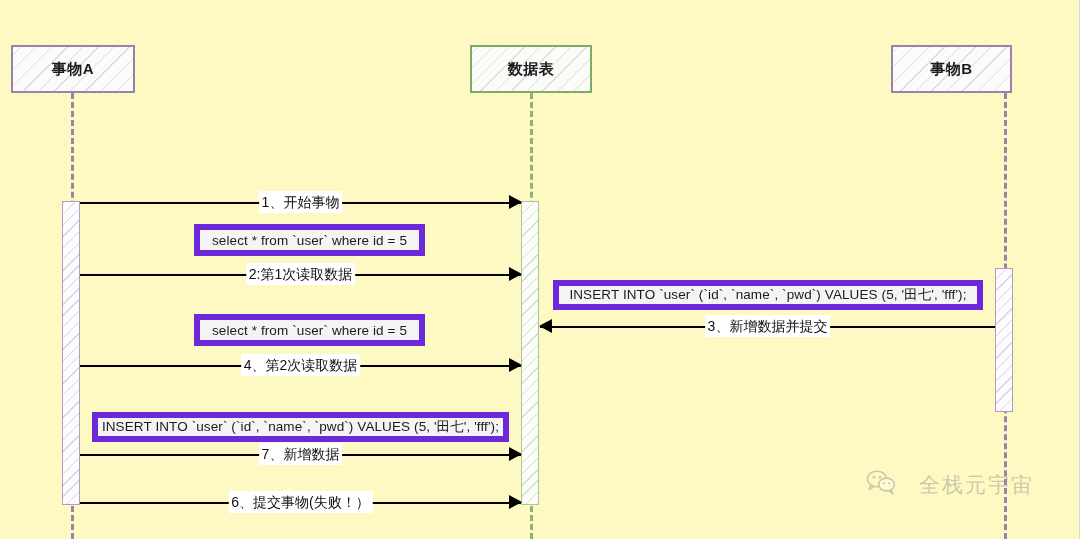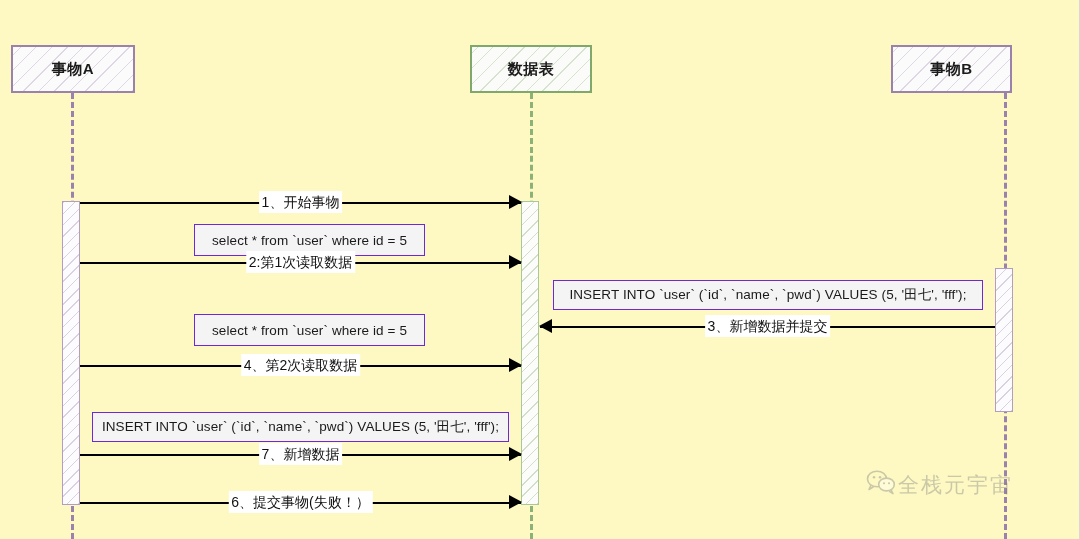--- a/index.html
+++ b/index.html
@@ -136,37 +136,37 @@
     font-weight: normal;
     color: #111111;
     white-space: nowrap;
     line-height: 22px;
   }
 
   
   .note {
     position: absolute;
     box-sizing: border-box;
-    border: 1px solid #6d28d9;
+    border: 6px solid #6d28d9;
     background: #f4f4f4;
     display: flex;
     align-items: center;
     justify-content: center;
     font-size: 13.5px;
     color: #1a1a1a;
     white-space: nowrap;
     letter-spacing: 0.1px;
   }
 
   
   .watermark {
     position: absolute;
     display: flex;
     align-items: center;
-    gap: 2px;
+    gap: 23px;
     opacity: 0.38;
     pointer-events: none;
   }
   .watermark .wm-text {
     font-size: 21px;
     color: #7a7a7a;
     letter-spacing: 2px;
   }
   .wm-icon { flex: 0 0 auto; }
 </style>
@@ -198,21 +198,21 @@
   <div class="message" style="left:80px; top:192px; width:441px;">
     <div class="msg-line"></div>
     <div class="msg-head right"></div>
     <span class="msg-label">1、开始事物</span>
   </div>
 
   <div class="note" style="left:194px; top:224px; width:231px; height:32px;">
     <span>select *  from `user` where id = 5</span>
   </div>
 
-  <div class="message" style="left:80px; top:252px; width:441px;">
+  <div class="message" style="left:80px; top:264px; width:441px;">
     <div class="msg-line"></div>
     <div class="msg-head right"></div>
     <span class="msg-label">2:第1次读取数据</span>
   </div>
 
   <div class="note" style="left:553px; top:280px; width:430px; height:30px;">
     <span>INSERT INTO `user` (`id`, `name`, `pwd`) VALUES (5, '田七', 'fff');</span>
   </div>
 
   <div class="message" style="left:540px; top:316px; width:455px;">

